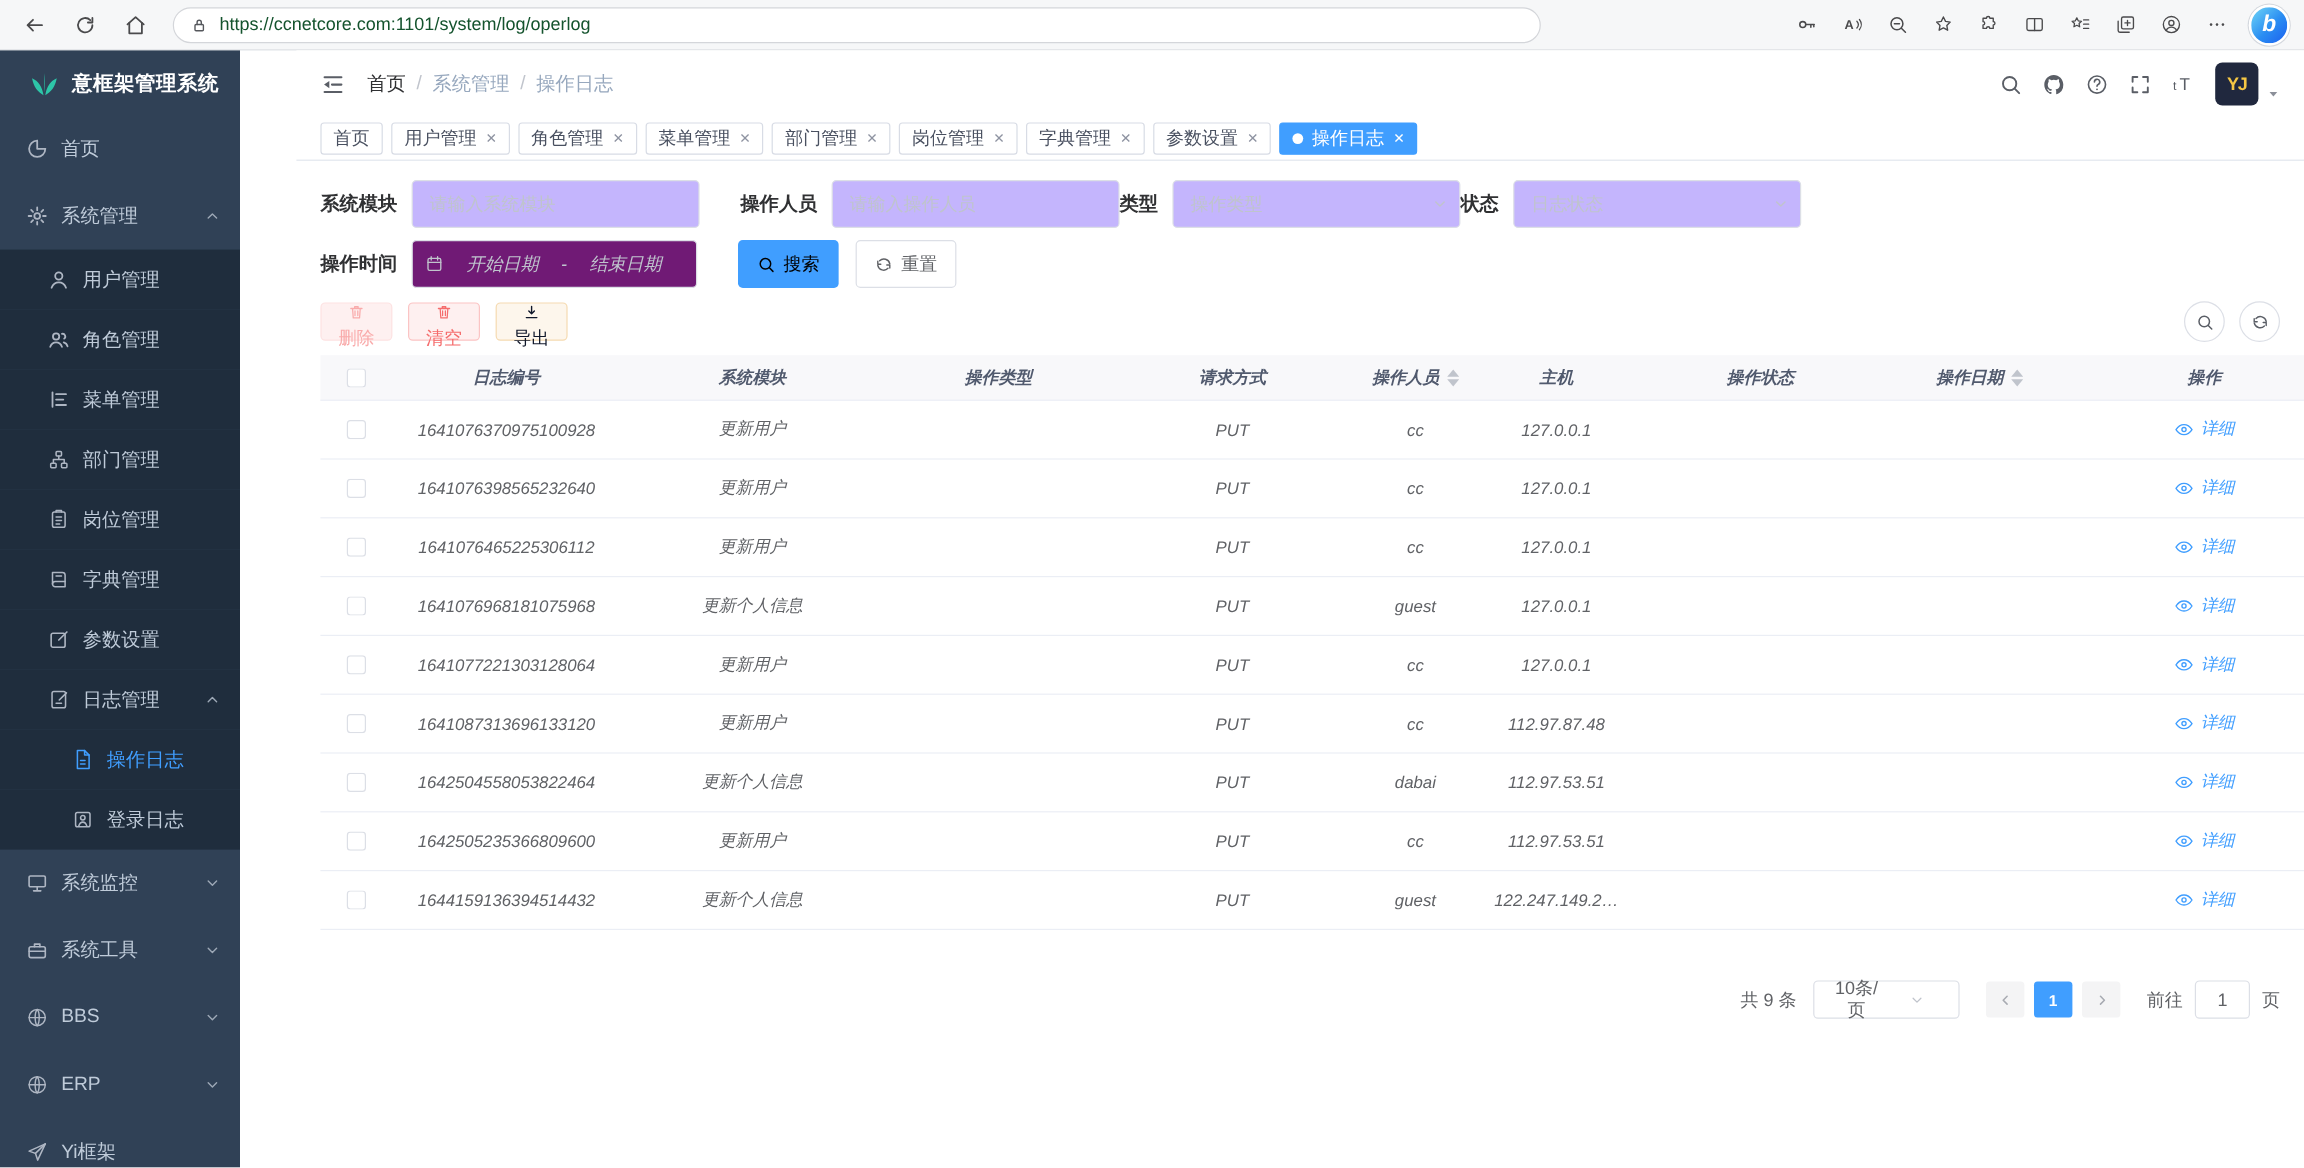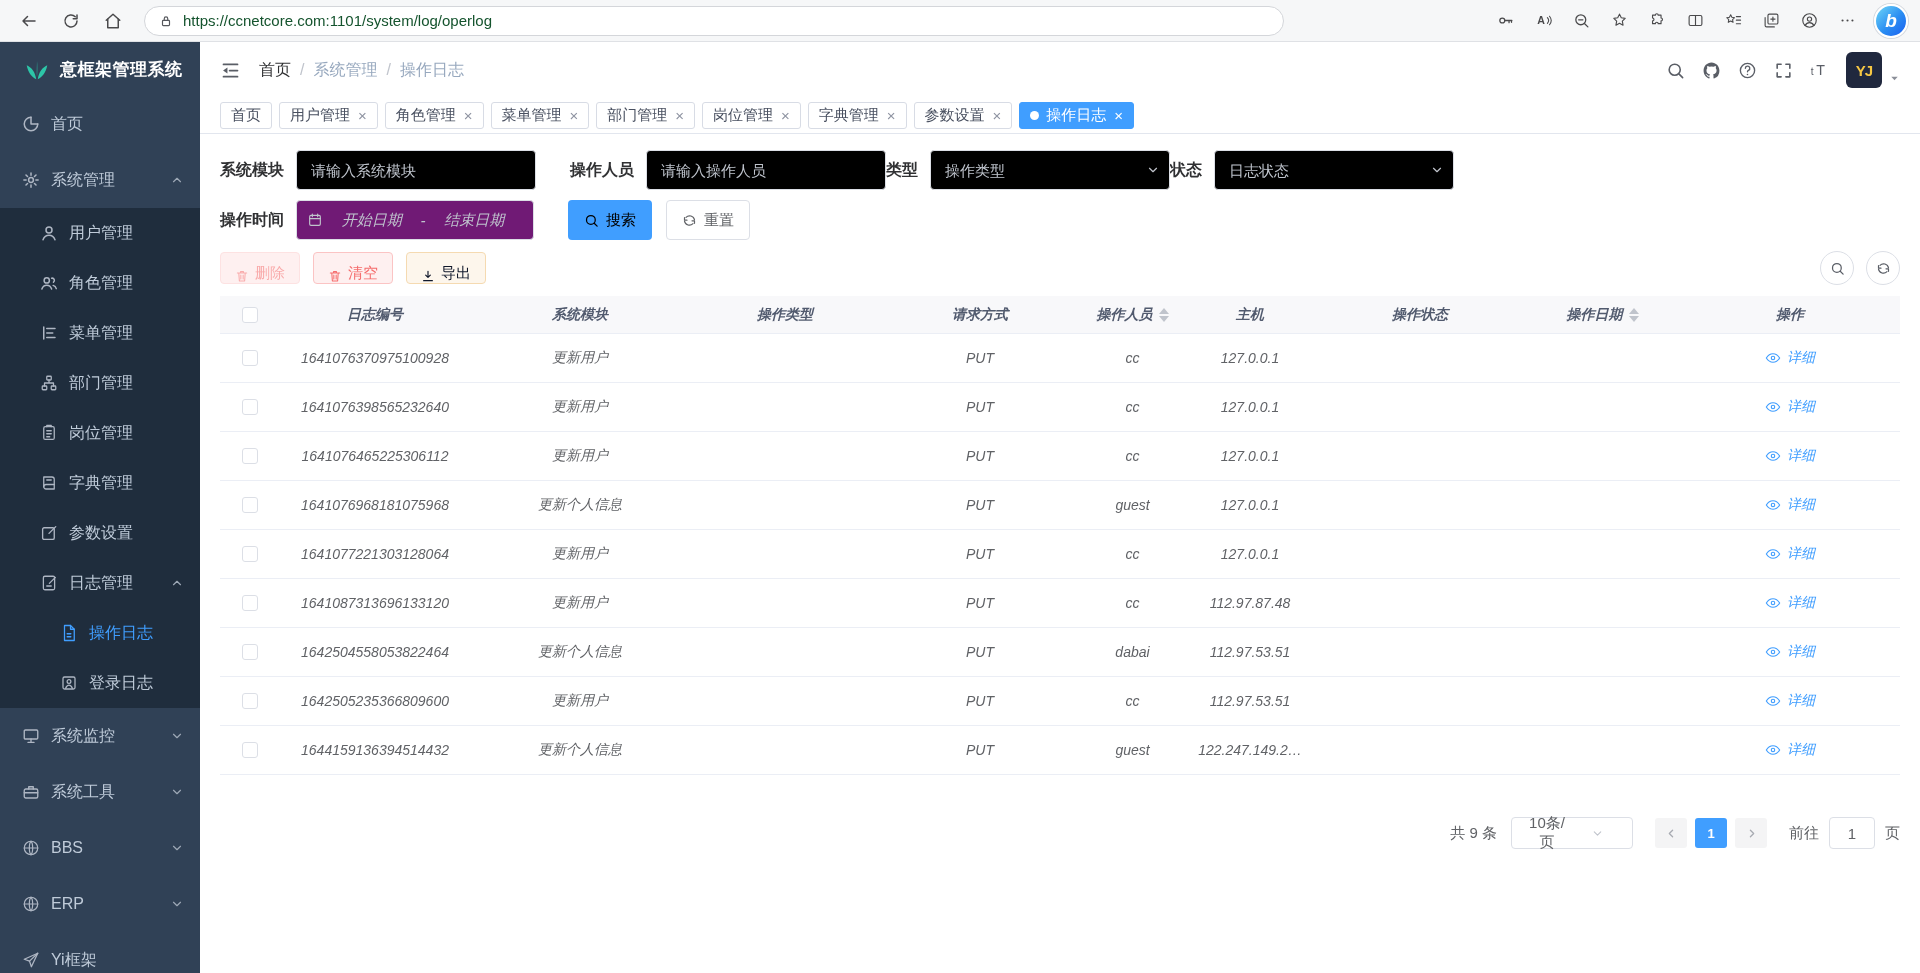--- a/index.html
+++ b/index.html
@@ -11,21 +11,21 @@
   .browser { height:42px; background:#f6f7f8; border-bottom:1px solid #dfe1e5; display:flex; align-items:center; padding:0 12px; }
   .b-btn { width:34px; height:34px; border-radius:6px; display:flex; align-items:center; justify-content:center; color:#4a4a4c; font-size:18px; flex:0 0 auto; margin-right:8px; }
   .addr { flex:0 0 1140px; height:30px; margin:0 12px 0 6px; background:#fff; border:1px solid #d4d6da; border-radius:15px; display:flex; align-items:center; padding:0 14px; gap:10px; }
   .addr .ic { font-size:14px; color:#55575c; }
   .addr-url { font-size:15px; color:#14532d; white-space:nowrap; }
   .b-right { margin-left:auto; display:flex; align-items:center; }
   .b-right .b-btn { margin-right:4px; font-size:17px; }
   .bing { width:34px; height:34px; border-radius:50%; background:linear-gradient(135deg,#6fd7f7 0%,#2a8df2 55%,#1b5ff0 100%); border:2px solid #fff; box-shadow:0 0 0 1px #d4d8de; color:#fff; font-weight:bold; font-style:italic; font-size:19px; display:flex; align-items:center; justify-content:center; margin-left:6px; }
 
   
-  .page { display:flex; height:931px; }
+  .page { display:flex; height:931px;gap:47px; }
   .sidebar { width:200px; flex:0 0 200px; background:#304156; color:#bfcbd9; overflow:hidden; }
   .logo-row { height:54px; display:flex; align-items:center; padding-left:24px; gap:10px; }
   .leaf { font-size:26px; color:#2dc6a8; }
   .logo-text { color:#fff; font-weight:bold; font-size:17px; letter-spacing:.5px; }
   .menu-item { height:56px; display:flex; align-items:center; padding-left:22px; font-size:16px; position:relative; cursor:pointer; }
   .menu-item .mi-icon { font-size:18px; color:#aeb6c3; margin-right:11px; }
   .menu-item .mi-arrow { position:absolute; right:16px; font-size:14px; color:#9da8b6; }
   .menu-item.level-2 { height:50px; padding-left:40px; background:#1f2d3d; }
   .menu-item.level-3 { height:50px; padding-left:60px; background:#1f2d3d; }
   .menu-item.active { color:#409eff; }
@@ -54,35 +54,35 @@
   .tab.active .dot { display:block; }
   .tab.active .x { color:#fff; }
 
   
   .content { flex:1; padding:16px 20px 0 20px; }
   .filter-row { display:flex; align-items:center; }
   .filter-row + .filter-row { margin-top:10px; }
   .f-label { font-size:16px; font-weight:700; color:#303133; margin-right:12px; white-space:nowrap; }
   .gap-a { margin-left:34px; }
   .gap-b { }
-  .f-input { width:240px; height:40px; border:1px solid #dcdfe6; border-radius:4px; padding:16px 14px; font-size:15px; color:#606266; background:#000000; outline:none; }
+  .f-input { width:240px; height:40px; border:1px solid #dcdfe6; border-radius:4px; padding:16px 14px; font-size:15px; color:#606266; background:#c4b5fd; outline:none; }
   .f-input::placeholder { color:#bfc4cd; }
   .f-select { position:relative; width:240px; }
   .f-select .f-input { width:100%; padding-right:30px; }
   .sel-caret { position:absolute; right:10px; top:13px; font-size:14px; color:#c0c4cc; }
   .date-range { width:238px; height:40px; border:1px solid #dcdfe6; border-radius:4px; display:flex; align-items:center; padding:0 10px; color:#bfc4cd; font-size:15px; background:#701a75;font-style:italic; }
   .date-range .ic { font-size:16px; color:#c0c4cc; }
   .date-range span.ph { flex:1; text-align:center; }
   .btn { height:40px; padding:0 15px; border-radius:4px; border:1px solid transparent; display:inline-flex; align-items:center; gap:7px; font-size:15px; cursor:pointer; background:#fff; }
   .btn .ic { font-size:15px; }
   .btn-search { background:#409eff; color:#000000; margin-left:34px; }
   .btn-reset { border-color:#dcdfe6; color:#606266; margin-left:14px; }
 
   .toolbar-row { display:flex; align-items:center; margin-top:11px; }
-  .btn-sm { height:32px; padding:0 14px; border-radius:4px; border:1px solid; display:inline-flex; align-items:flex-end; gap:6px; font-size:15px; cursor:pointer; }
+  .btn-sm { height:32px; padding:0 14px; border-radius:4px; border:1px solid; display:inline-flex; align-items:center; gap:6px; font-size:15px; cursor:pointer;flex-direction:column; }
   .btn-sm .ic { font-size:14px; }
   .btn-del { background:#fef0f0; border-color:#fde2e2; color:#f9abab; margin-right:13px; cursor:not-allowed; }
   .btn-clear { background:#fef0f0; border-color:#fbc4c4; color:#f56c6c; margin-right:13px; }
   .btn-export { background:#fdf6ec; border-color:#f5dab1; color:#0f172a; }
   .tool-circles { margin-left:auto; display:flex; gap:12px; }
   .circle-btn { width:34px; height:34px; border-radius:50%; border:1px solid #dcdfe6; background:#fff; color:#5a5e66; display:flex; align-items:center; justify-content:center; font-size:15px; cursor:pointer; }
 
   
   .table { margin-top:11px; width:1680px; font-size:14px;font-style:italic; }
   .t-row { display:grid; grid-template-columns:60px 190px 220px 190px 200px 105px 130px 210px 155px 220px; align-items:center; }

